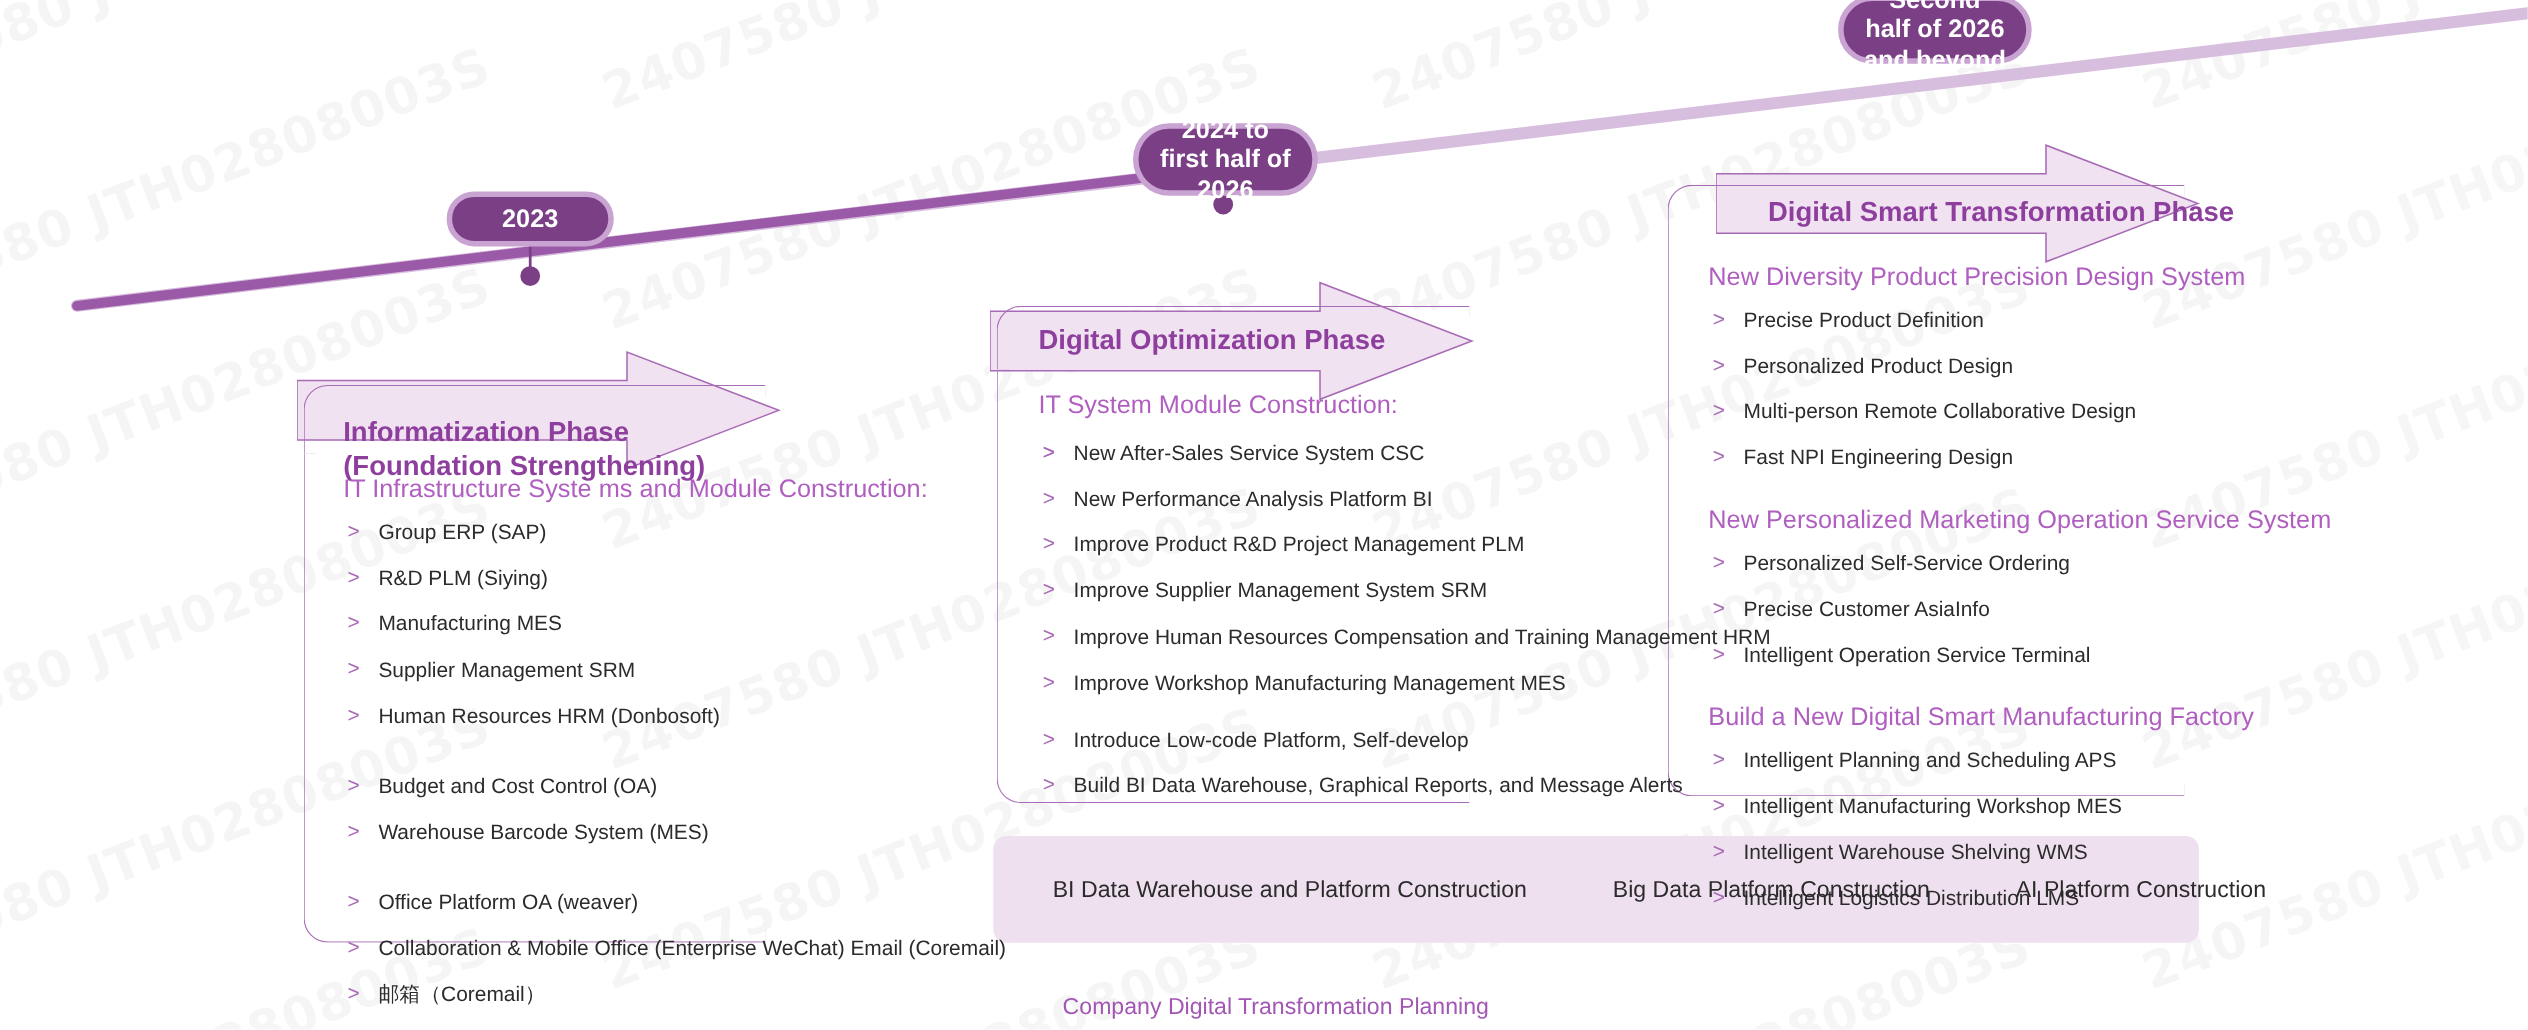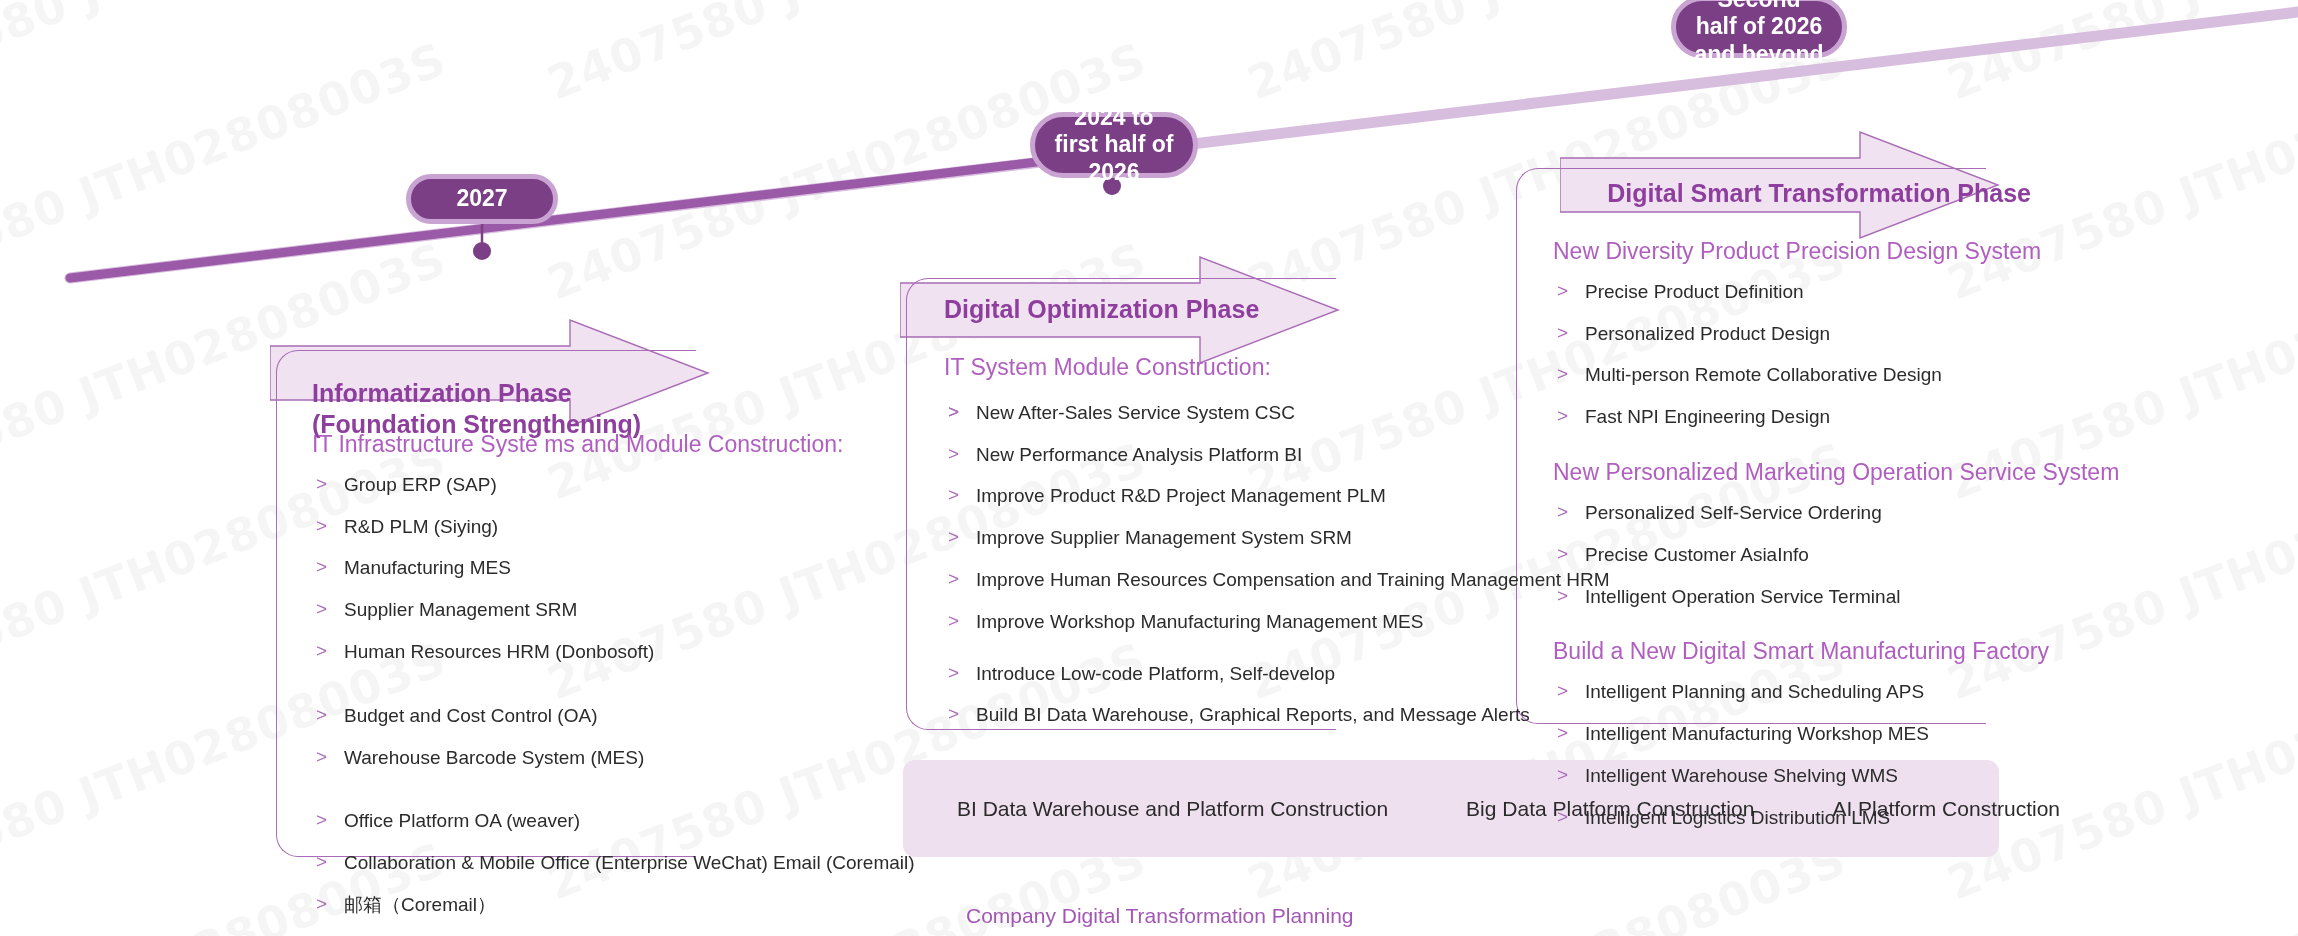--- a/index.html
+++ b/index.html
@@ -157,21 +157,21 @@
   <svg class="tl-svg" viewBox="0 0 2298 300" preserveAspectRatio="none">
     <path d="M 70,278 L 2298,12" stroke="#d8bede" stroke-width="11" fill="none" stroke-linecap="round"></path>
     <path d="M 70,278 L 1120,152" stroke="#9b5aa8" stroke-width="9" fill="none" stroke-linecap="round"></path>
     <line x1="482" y1="224" x2="482" y2="248" stroke="#7b3f86" stroke-width="2.5"></line>
     <circle cx="482" cy="251" r="9" fill="#7b3f86"></circle>
     <line x1="1112" y1="178" x2="1112" y2="181" stroke="#7b3f86" stroke-width="2.5"></line>
     <circle cx="1112" cy="186" r="9" fill="#7b3f86"></circle>
   </svg>
 
   <div class="pill" id="pill-2023">
-    <span>2027</span>
+    <span>2023</span>
   </div>
   <div class="pill" id="pill-2024">
     <span>2024 to first half
 of 2026</span>
   </div>
   <div class="pill" id="pill-2026">
     <span>Second half of
 2026 and beyond</span>
   </div>
 

